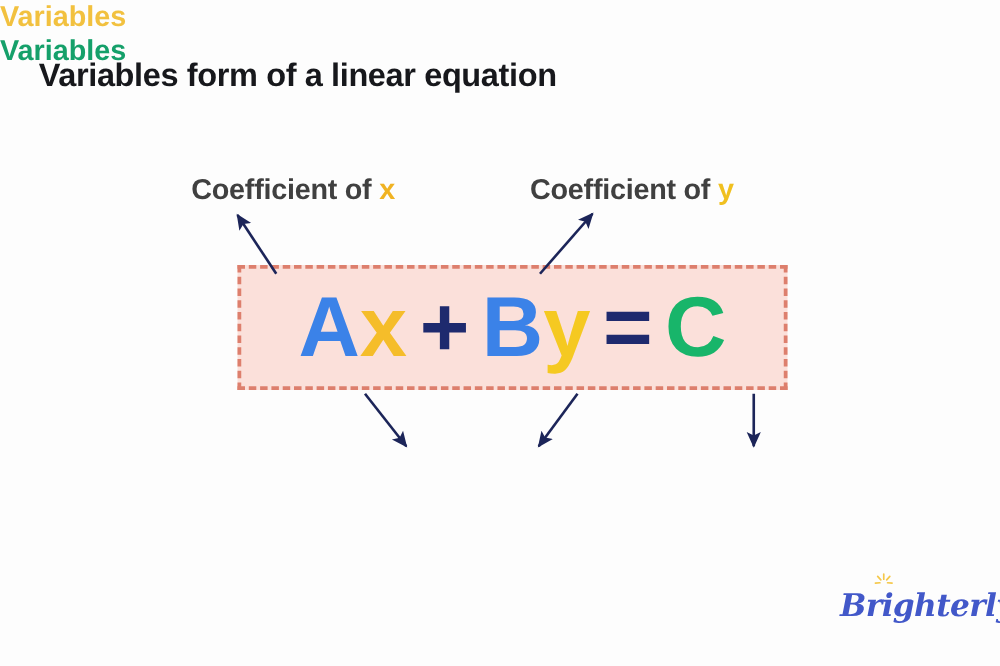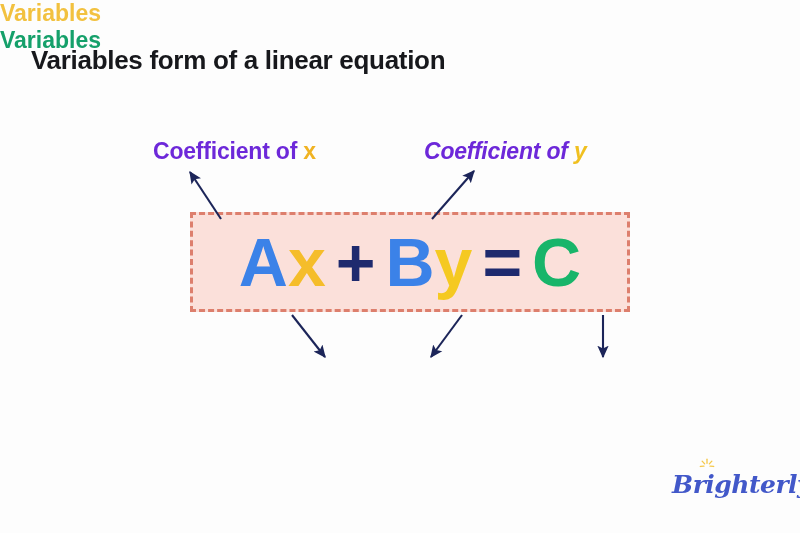--- a/index.html
+++ b/index.html
@@ -35,26 +35,26 @@
   }
 
   
   .callout {
     position: absolute;
     font-size: 23px;
     font-weight: bold;
     white-space: nowrap;
     letter-spacing: -0.2px;
   }
-  .callout-blue { color: #6d28d9; }
+  .callout-blue { color: #404040; }
   .var-gold { color: #f0b323; }
   .var-gold-y { color: #f0c020; }
 
   #label-coef-x { left: 153px; top: 138px; }
-  #label-coef-y { left: 424px; top: 138px; font-style: italic; }
+  #label-coef-y { left: 424px; top: 138px; }
 
   #label-variables {
     left: 305px;
     top: 366px;
     color: #f2c13f;
     font-size: 23px;
     font-weight: bold;
   }
   #label-constant {
     left: 489px;

